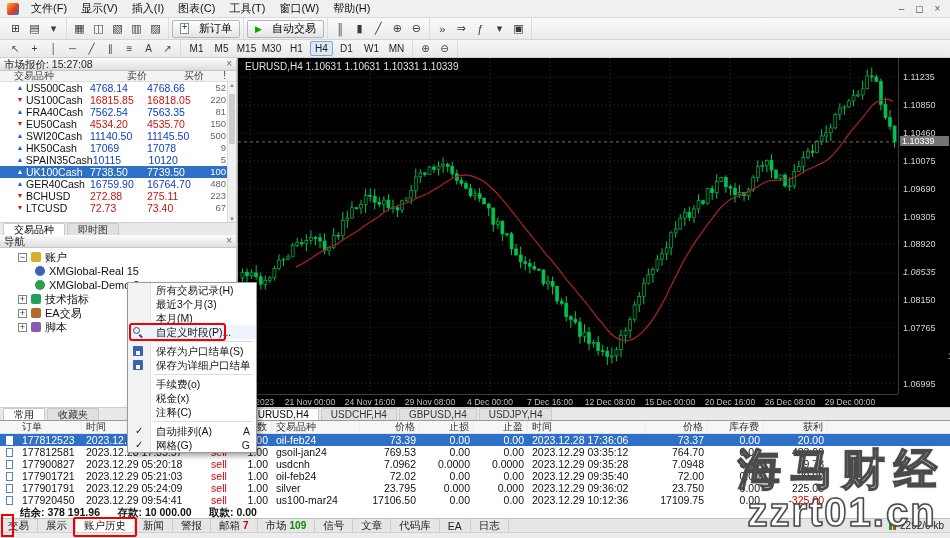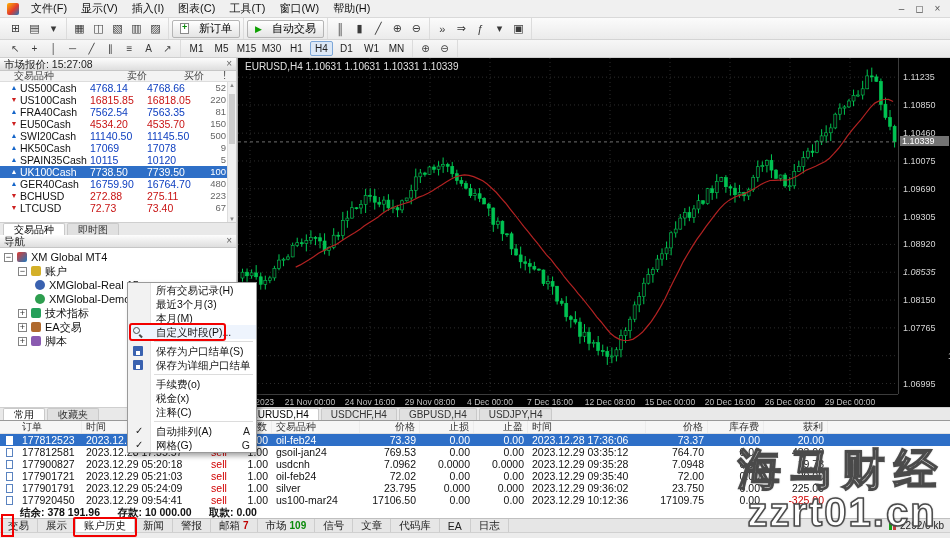--- a/index.html
+++ b/index.html
@@ -34,21 +34,21 @@
 .ptab{padding:0 10px;font-size:10px;line-height:11px;border:1px solid #c9c9c9;border-bottom:none;background:#e0e0e0;margin-right:2px;border-radius:2px 2px 0 0;color:#333}
 .ptab.active{background:#fff;color:#000}
 
 
 .mw-panel{position:absolute;top:58px;left:0;width:237px;height:164px;background:#fff;border-right:1px solid #c8c8c8;overflow:hidden}
 .mw-header{display:flex;height:11px;line-height:10px;background:#f3f3f3;border-bottom:1px solid #ddd;color:#444;font-size:10px;padding-left:14px;padding-right:10px}
 .h-sym{flex:1;text-align:left}
 .h-bid,.h-ask{width:57px;text-align:right}
 .h-spr{width:22px;text-align:right}
 .mw-body{position:relative;height:140px;overflow:hidden}
-.mw-row{display:flex;height:12px;line-height:12px;font-size:10.5px;padding-left:8px;padding-right:10px}
+.mw-row{display:flex;height:12px;line-height:12px;font-size:10.5px;padding-left:14px;padding-right:10px}
 .mw-arrow{width:12px;font-size:7px;text-align:center}
 .mw-row.up .mw-arrow::before{content:"▲";color:#1464c8}
 .mw-row.down .mw-arrow::before{content:"▼";color:#cc2020}
 .mw-sym{flex:1;color:#111}
 .mw-bid,.mw-ask{width:57px;text-align:left}
 .mw-row.up .mw-bid,.mw-row.up .mw-ask{color:#1040c0}
 .mw-row.down .mw-bid,.mw-row.down .mw-ask{color:#c81414}
 .mw-spr{width:22px;text-align:right;color:#666;font-size:9.5px}
 .mw-row.selected{background:#2e6fc7}
 .mw-row.selected .mw-sym,.mw-row.selected .mw-bid,.mw-row.selected .mw-ask,.mw-row.selected .mw-spr{color:#fff}
@@ -370,25 +370,20 @@
       <span class="ptab">即时图</span>
   </div>
 
   <div class="nav-panel">
     <div class="panel-title">
       <span>导航</span>
       <span class="panel-close">×</span>
     </div>
     <div class="nav-tree">
 
-        <div class="nav-row ic-platform lv0 exp-minus">
-          <span class="exp"></span>
-          <span class="nv-ic"></span>
-          <span class="nv-label">XM Global MT4</span>
-        </div>
 
         <div class="nav-row ic-accounts lv1 exp-minus">
           <span class="exp"></span>
           <span class="nv-ic"></span>
           <span class="nv-label">账户</span>
         </div>
 
         <div class="nav-row ic-account-real lv2">
 
           <span class="nv-ic"></span>

